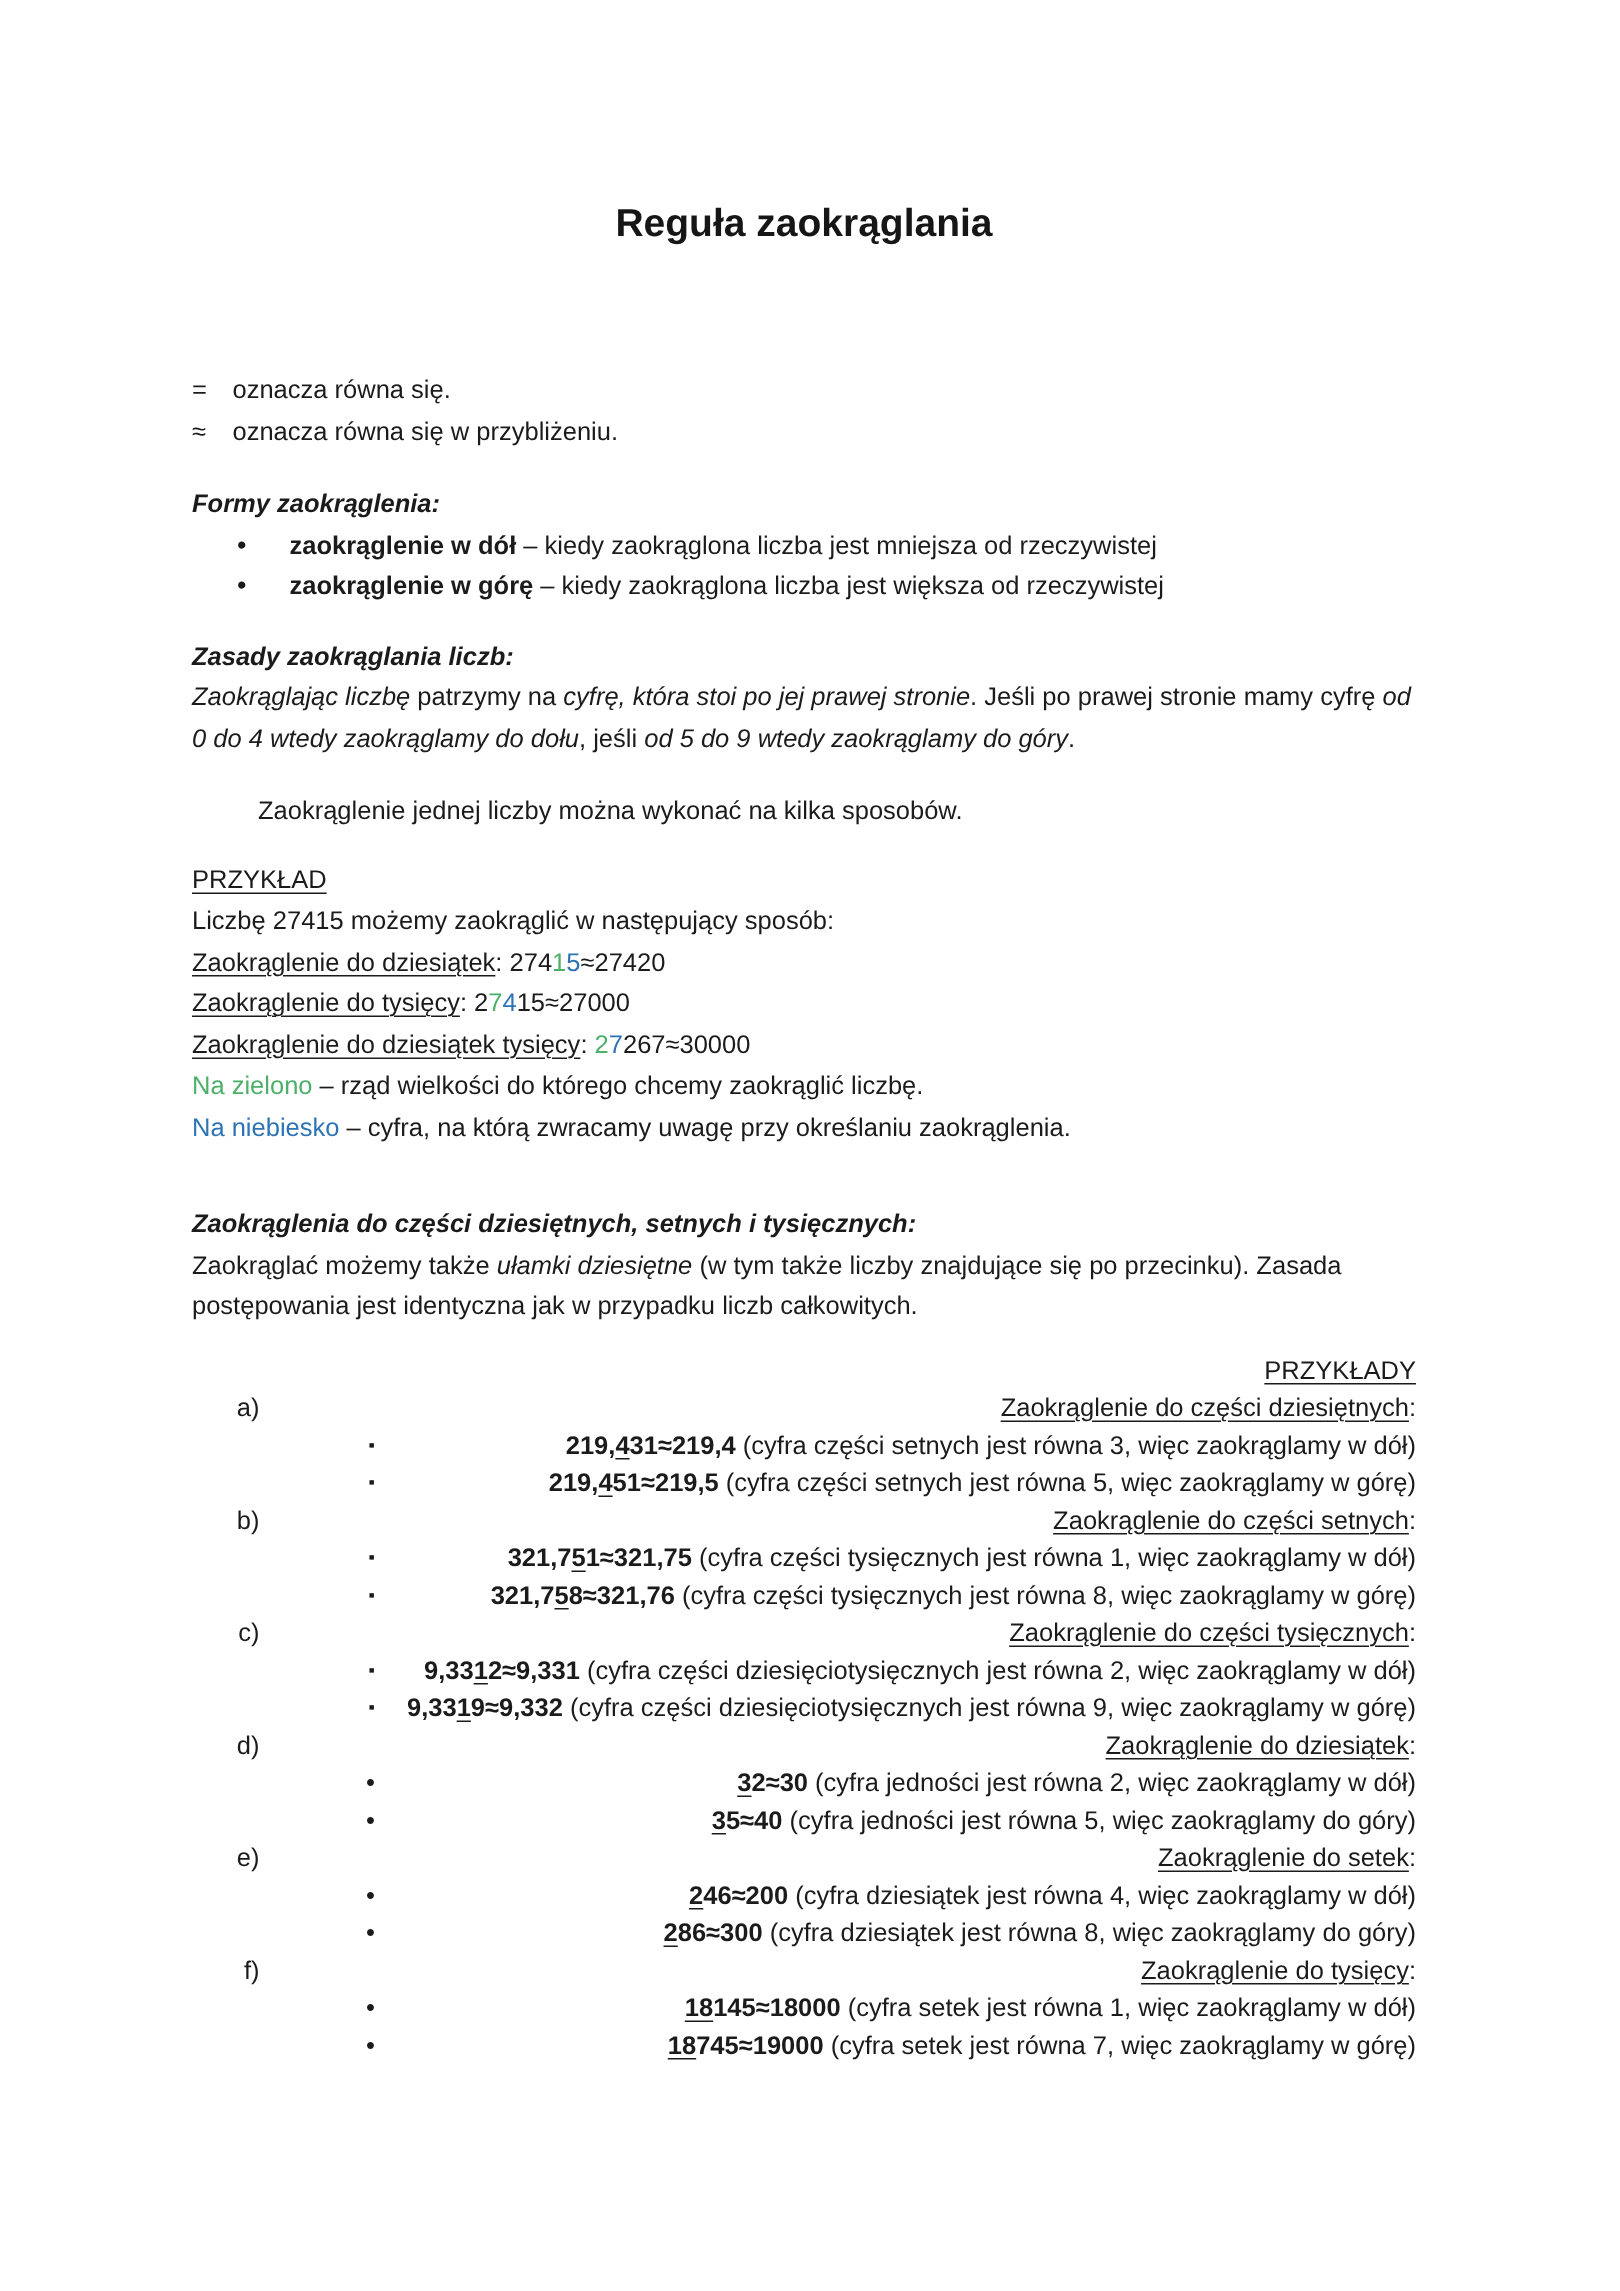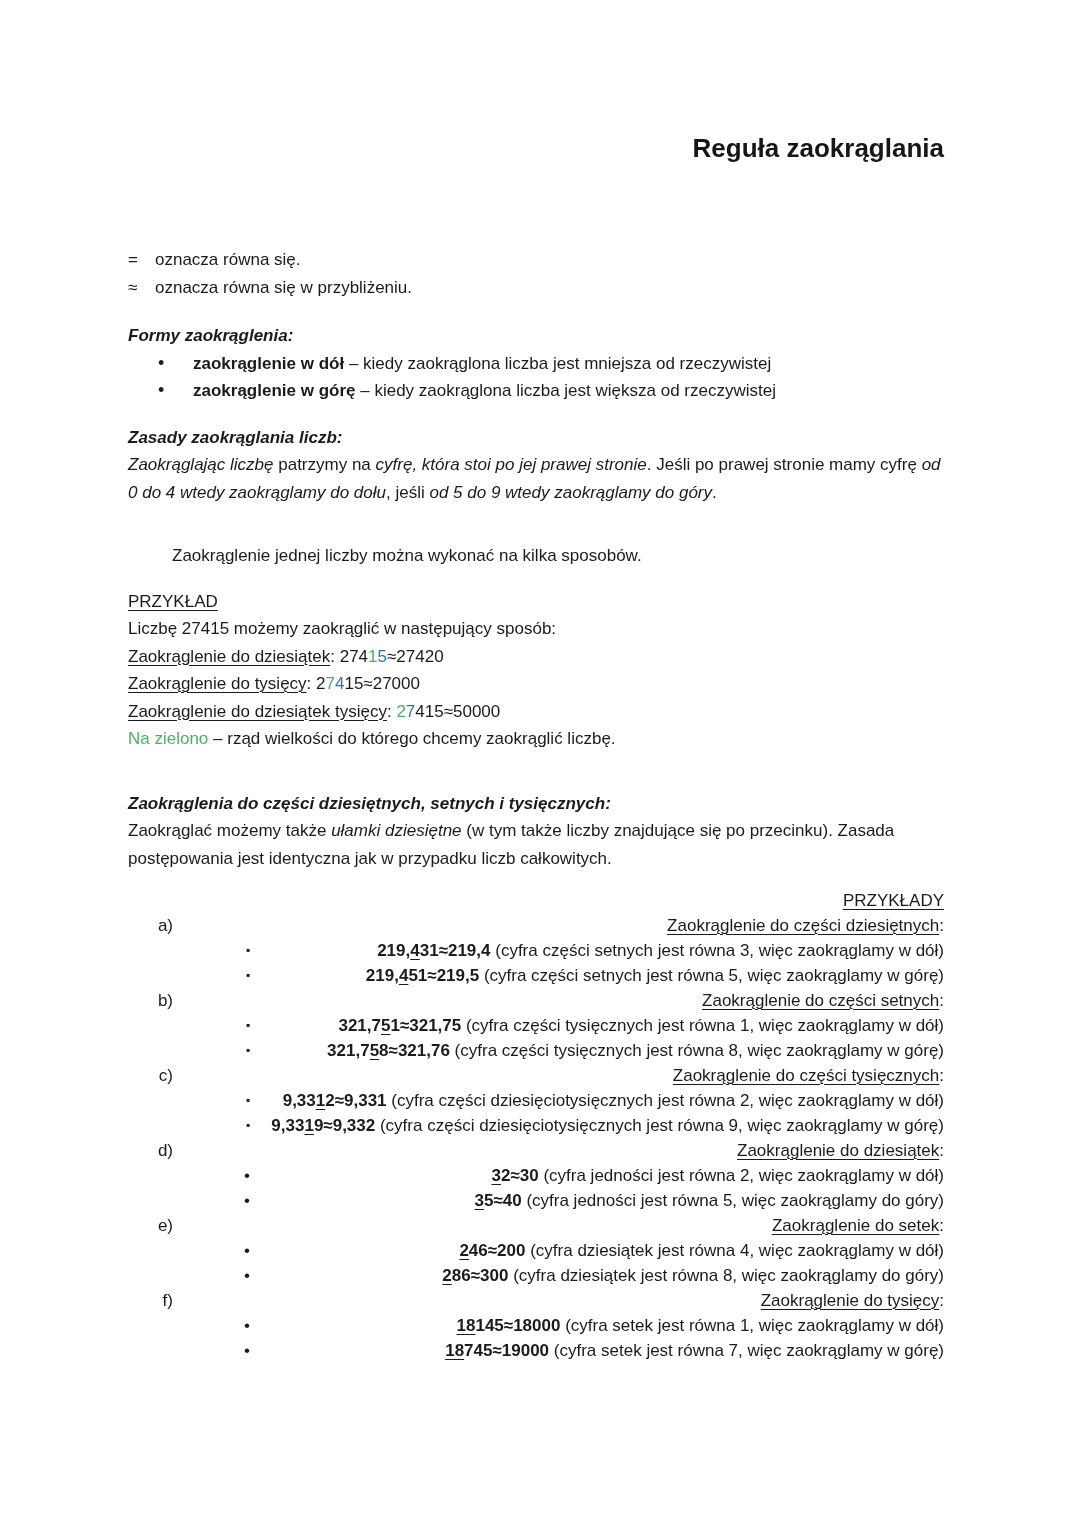--- a/index.html
+++ b/index.html
@@ -9,40 +9,40 @@
     box-sizing:border-box;
     padding:130px 136px 0 128px;
     font-family:"Liberation Sans", sans-serif;
     font-size:17px; line-height:27.5px;
     color:#1b1b1b;
     overflow:hidden;
     background:#ffffff;
   }
   .title {
     font-size:26px; font-weight:700; line-height:36px;
-    text-align:right; margin:0 0 80px 0; color:#161616;
+    text-align:center; margin:0 0 80px 0; color:#161616;
   }
   .b   { font-weight:700; }
   .i   { font-style:italic;text-align:right; }
   .bi  { font-weight:700; font-style:italic; }
   .ul  { text-decoration:underline; text-underline-offset:3px; text-decoration-thickness:1.4px; }
   .green { color:var(--green,#4cb06a); }
   .blue  { color:var(--blue,#2e74b5); }
 
   .sym-block { margin-bottom:21px; }
   .sym-row { display:flex; }
   .sym-glyph { flex:0 0 27px; }
   .sym-text { flex:1; }
 
   .formy-block { margin-bottom:19px; }
   .f-item { display:flex; }
   .f-bullet { flex:0 0 35px; margin-left:30px; font-size:18px; }
   .f-text { flex:1; }
 
-  .zasady-block { margin-bottom:36px; }
+  .zasady-block { margin-bottom:21px; }
   .note-line { margin-bottom:18px;margin-left:44px; }
 
   .przyklad-block { margin-bottom:2px; }
   .ulamki-block { margin-bottom:16px;margin-top:37px; }
 
   .ex-list { line-height:25px;text-align:right; }
   .ex-head { display:flex; }
   .ex-marker { flex:0 0 35px; padding-left:10px; }
   .ex-title { flex:1; }
   .ex-item { display:flex; }
@@ -86,22 +86,23 @@
     <div><span class="i">Zaokrąglając liczbę</span><span> patrzymy na </span><span class="i">cyfrę, która stoi po jej prawej stronie</span><span>. Jeśli po prawej stronie mamy cyfrę </span><span class="i">od 0 do 4 wtedy zaokrąglamy do dołu</span><span>, jeśli </span><span class="i">od 5 do 9 wtedy zaokrąglamy do góry</span><span>.</span></div>
   </div>
 
   <div class="note-line">Zaokrąglenie jednej liczby można wykonać na kilka sposobów.</div>
 
   <div class="przyklad-block">
     <div><span class="ul">PRZYKŁAD</span></div>
     <div>Liczbę 27415 możemy zaokrąglić w następujący sposób:</div>
     <div><span class="ul">Zaokrąglenie do dziesiątek</span><span>: </span><span>274</span><span class="green">1</span><span class="blue">5</span><span>≈27420</span></div>
     <div><span class="ul">Zaokrąglenie do tysięcy</span><span>: </span><span>2</span><span class="green">7</span><span class="blue">4</span><span>15≈27000</span></div>
-    <div><span class="ul">Zaokrąglenie do dziesiątek tysięcy</span><span>: </span><span></span><span class="green">2</span><span class="blue">7</span><span>415≈50000</span></div>
+    <div><span class="ul">Zaokrąglenie do dziesiątek tysięcy</span><span>: </span><span></span><span class="green">2</span><span class="blue">7</span><span>267≈30000</span></div>
     <div><span class="green">Na zielono</span><span> – rząd wielkości do którego chcemy zaokrąglić liczbę.</span></div>
+    <div><span class="blue">Na niebiesko</span><span> – cyfra, na którą zwracamy uwagę przy określaniu zaokrąglenia.</span></div>
   </div>
 
   <div class="ulamki-block">
     <div class="bi">Zaokrąglenia do części dziesiętnych, setnych i tysięcznych:</div>
     <div><span>Zaokrąglać możemy także </span><span class="i">ułamki dziesiętne</span><span> (w tym także liczby znajdujące się po przecinku). Zasada postępowania jest identyczna jak w przypadku liczb całkowitych.</span></div>
   </div>
 
   <div class="ex-list">
     <div><span class="ul">PRZYKŁADY</span></div>
 

